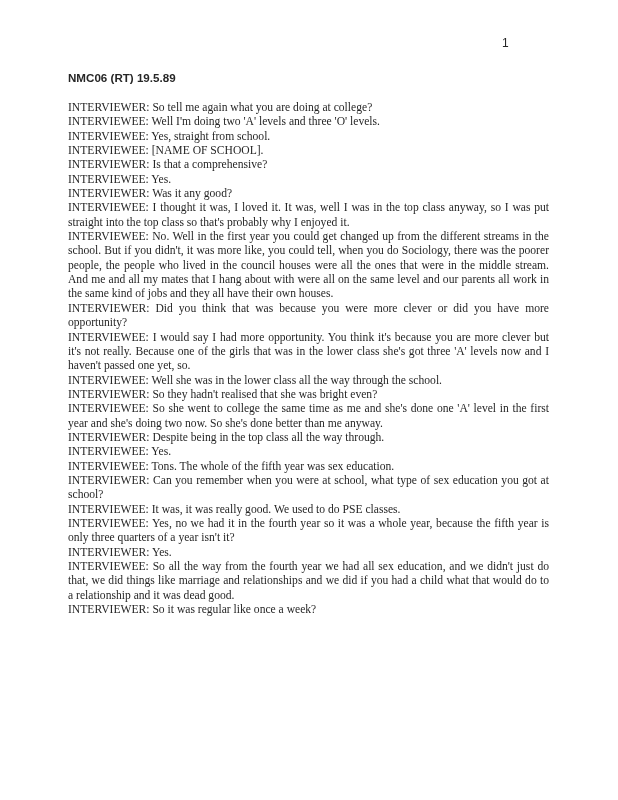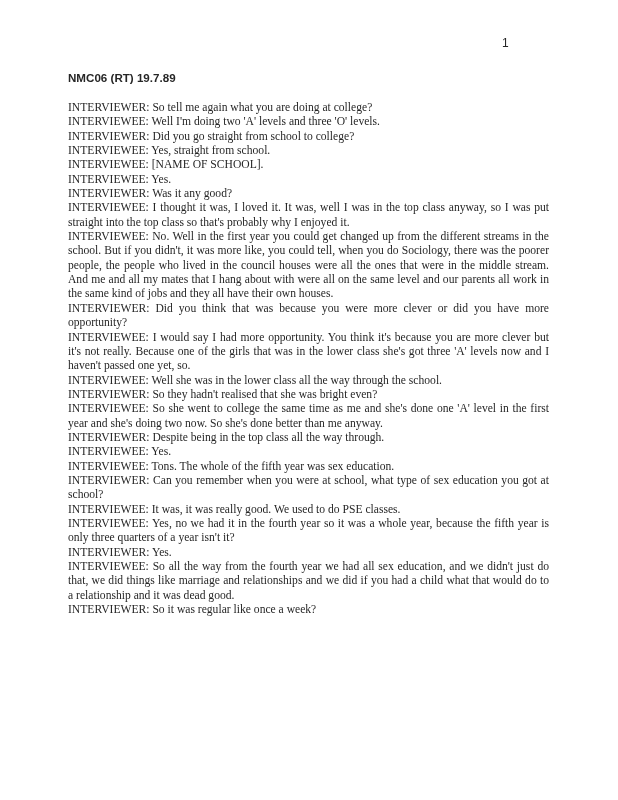--- a/index.html
+++ b/index.html
@@ -44,28 +44,28 @@
     font-family: Liberation Serif, serif;
   }
 </style>
 </head>
 <body>
 
 <div class="page">
   <div class="page-number">1</div>
 
   <div class="content">
-    <div class="heading">NMC06 (RT) 19.7.89</div>
+    <div class="heading">NMC06 (RT) 19.5.89</div>
 
     <div class="transcript">
         <p class="line"><span>INTERVIEWER: </span>So tell me again what you are doing at college?</p>
         <p class="line"><span>INTERVIEWEE: </span>Well I'm doing two 'A' levels and three 'O' levels.</p>
-        <p class="line"><span>INTERVIEWER: </span>Did you go straight from school to college?</p>
         <p class="line"><span>INTERVIEWEE: </span>Yes, straight from school.</p>
         <p class="line"><span>INTERVIEWEE: </span>[NAME OF SCHOOL].</p>
+        <p class="line"><span>INTERVIEWER: </span>Is that a comprehensive?</p>
         <p class="line"><span>INTERVIEWEE: </span>Yes.</p>
         <p class="line"><span>INTERVIEWER: </span>Was it any good?</p>
         <p class="line"><span>INTERVIEWEE: </span>I thought it was, I loved it. It was, well I was in the top class anyway, so I was put straight into the top class so that's probably why I enjoyed it.</p>
         <p class="line"><span>INTERVIEWEE: </span>No. Well in the first year you could get changed up from the different streams in the school. But if you didn't, it was more like, you could tell, when you do Sociology, there was the poorer people, the people who lived in the council houses were all the ones that were in the middle stream. And me and all my mates that I hang about with were all on the same level and our parents all work in the same kind of jobs and they all have their own houses.</p>
         <p class="line"><span>INTERVIEWER: </span>Did you think that was because you were more clever or did you have more opportunity?</p>
         <p class="line"><span>INTERVIEWEE: </span>I would say I had more opportunity. You think it's because you are more clever but it's not really. Because one of the girls that was in the lower class she's got three 'A' levels now and I haven't passed one yet, so.</p>
         <p class="line"><span>INTERVIEWEE: </span>Well she was in the lower class all the way through the school.</p>
         <p class="line"><span>INTERVIEWER: </span>So they hadn't realised that she was bright even?</p>
         <p class="line"><span>INTERVIEWEE: </span>So she went to college the same time as me and she's done one 'A' level in the first year and she's doing two now. So she's done better than me anyway.</p>
         <p class="line"><span>INTERVIEWER: </span>Despite being in the top class all the way through.</p>

